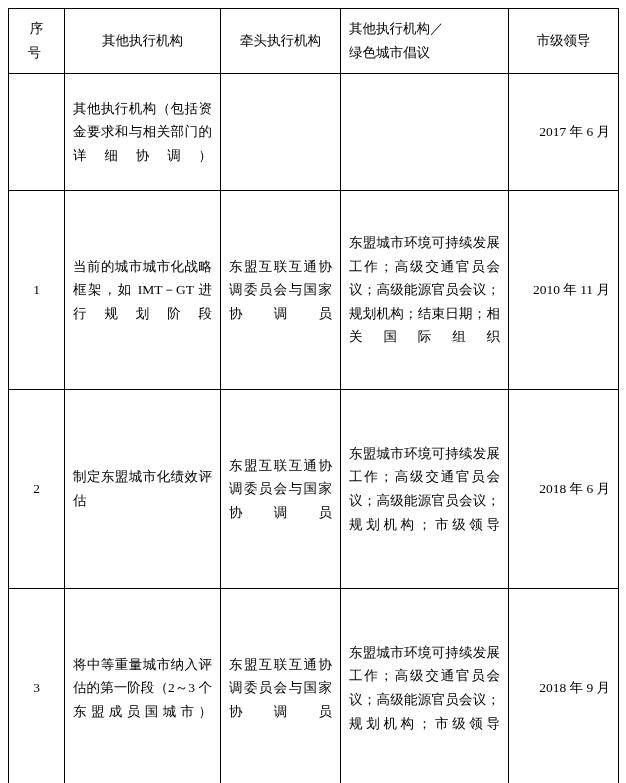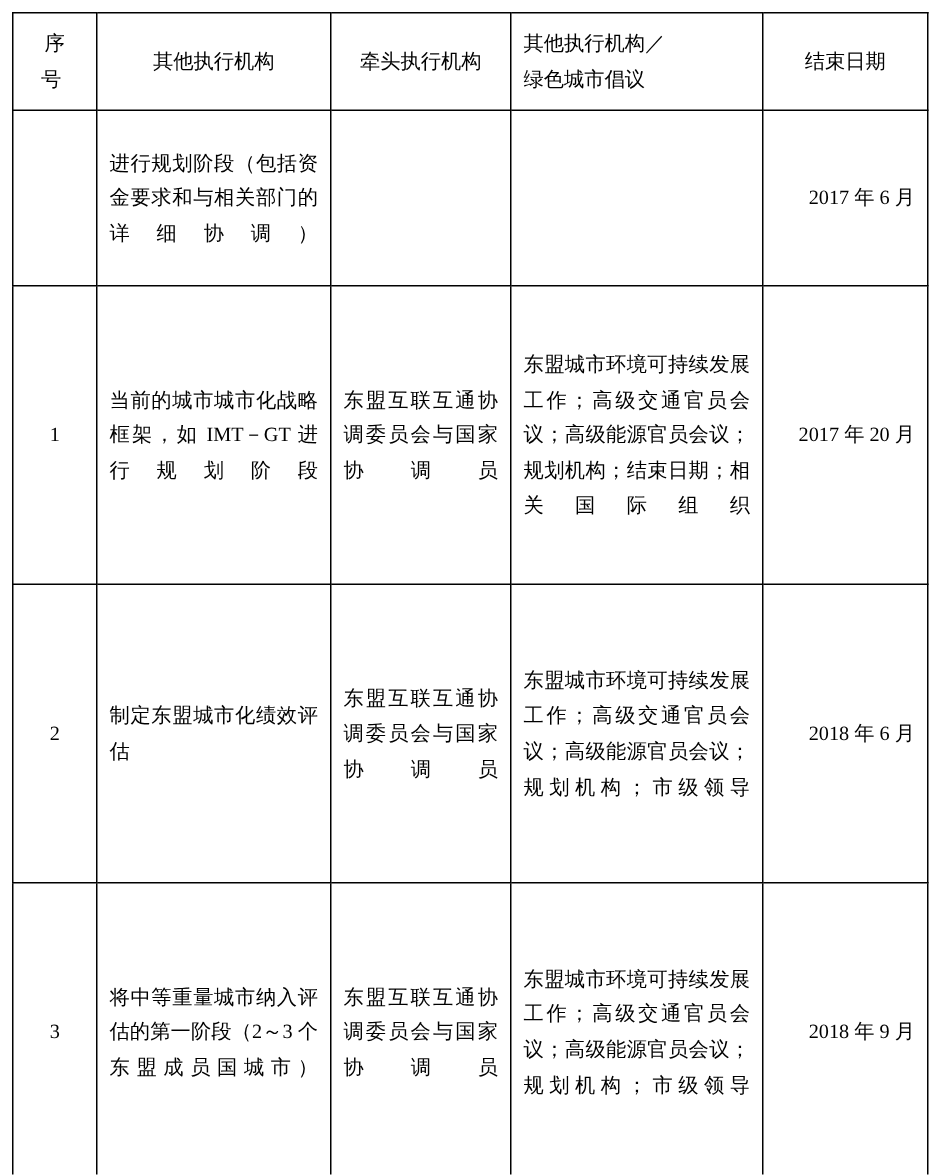--- a/index.html
+++ b/index.html
@@ -93,37 +93,37 @@
     </colgroup>
     <thead>
       <tr>
         <td><span class="hdr-seq">序　号</span></td>
         <td>其他执行机构</td>
         <td>牵头执行机构</td>
         <td>
           <span class="hdr-two-line">其他执行机构／</span>
           <span class="hdr-two-line">绿色城市倡议</span>
         </td>
-        <td>结束日期</td>
+        <td>市级领导</td>
       </tr>
     </thead>
     <tbody>
       <tr class="row-1">
         <td class="seq-cell"></td>
-        <td class="body-cell">进行规划阶段（包括资金要求和与相关部门的详细协调）</td>
+        <td class="body-cell">其他执行机构（包括资金要求和与相关部门的详细协调）</td>
         <td class="body-cell"></td>
         <td class="body-cell"></td>
         <td class="date-cell">2017 年 6 月</td>
       </tr>
       <tr class="row-2">
         <td class="seq-cell">1</td>
         <td class="body-cell">当前的城市城市化战略框架，如 IMT－GT 进行规划阶段</td>
         <td class="body-cell">东盟互联互通协调委员会与国家协调员</td>
         <td class="body-cell">东盟城市环境可持续发展工作；高级交通官员会议；高级能源官员会议；规划机构；结束日期；相关国际组织</td>
-        <td class="date-cell">2017 年 20 月</td>
+        <td class="date-cell">2010 年 11 月</td>
       </tr>
       <tr class="row-3">
         <td class="seq-cell">2</td>
         <td class="body-cell">制定东盟城市化绩效评估</td>
         <td class="body-cell">东盟互联互通协调委员会与国家协调员</td>
         <td class="body-cell">东盟城市环境可持续发展工作；高级交通官员会议；高级能源官员会议；规划机构；市级领导</td>
         <td class="date-cell">2018 年 6 月</td>
       </tr>
       <tr class="row-4">
         <td class="seq-cell">3</td>

